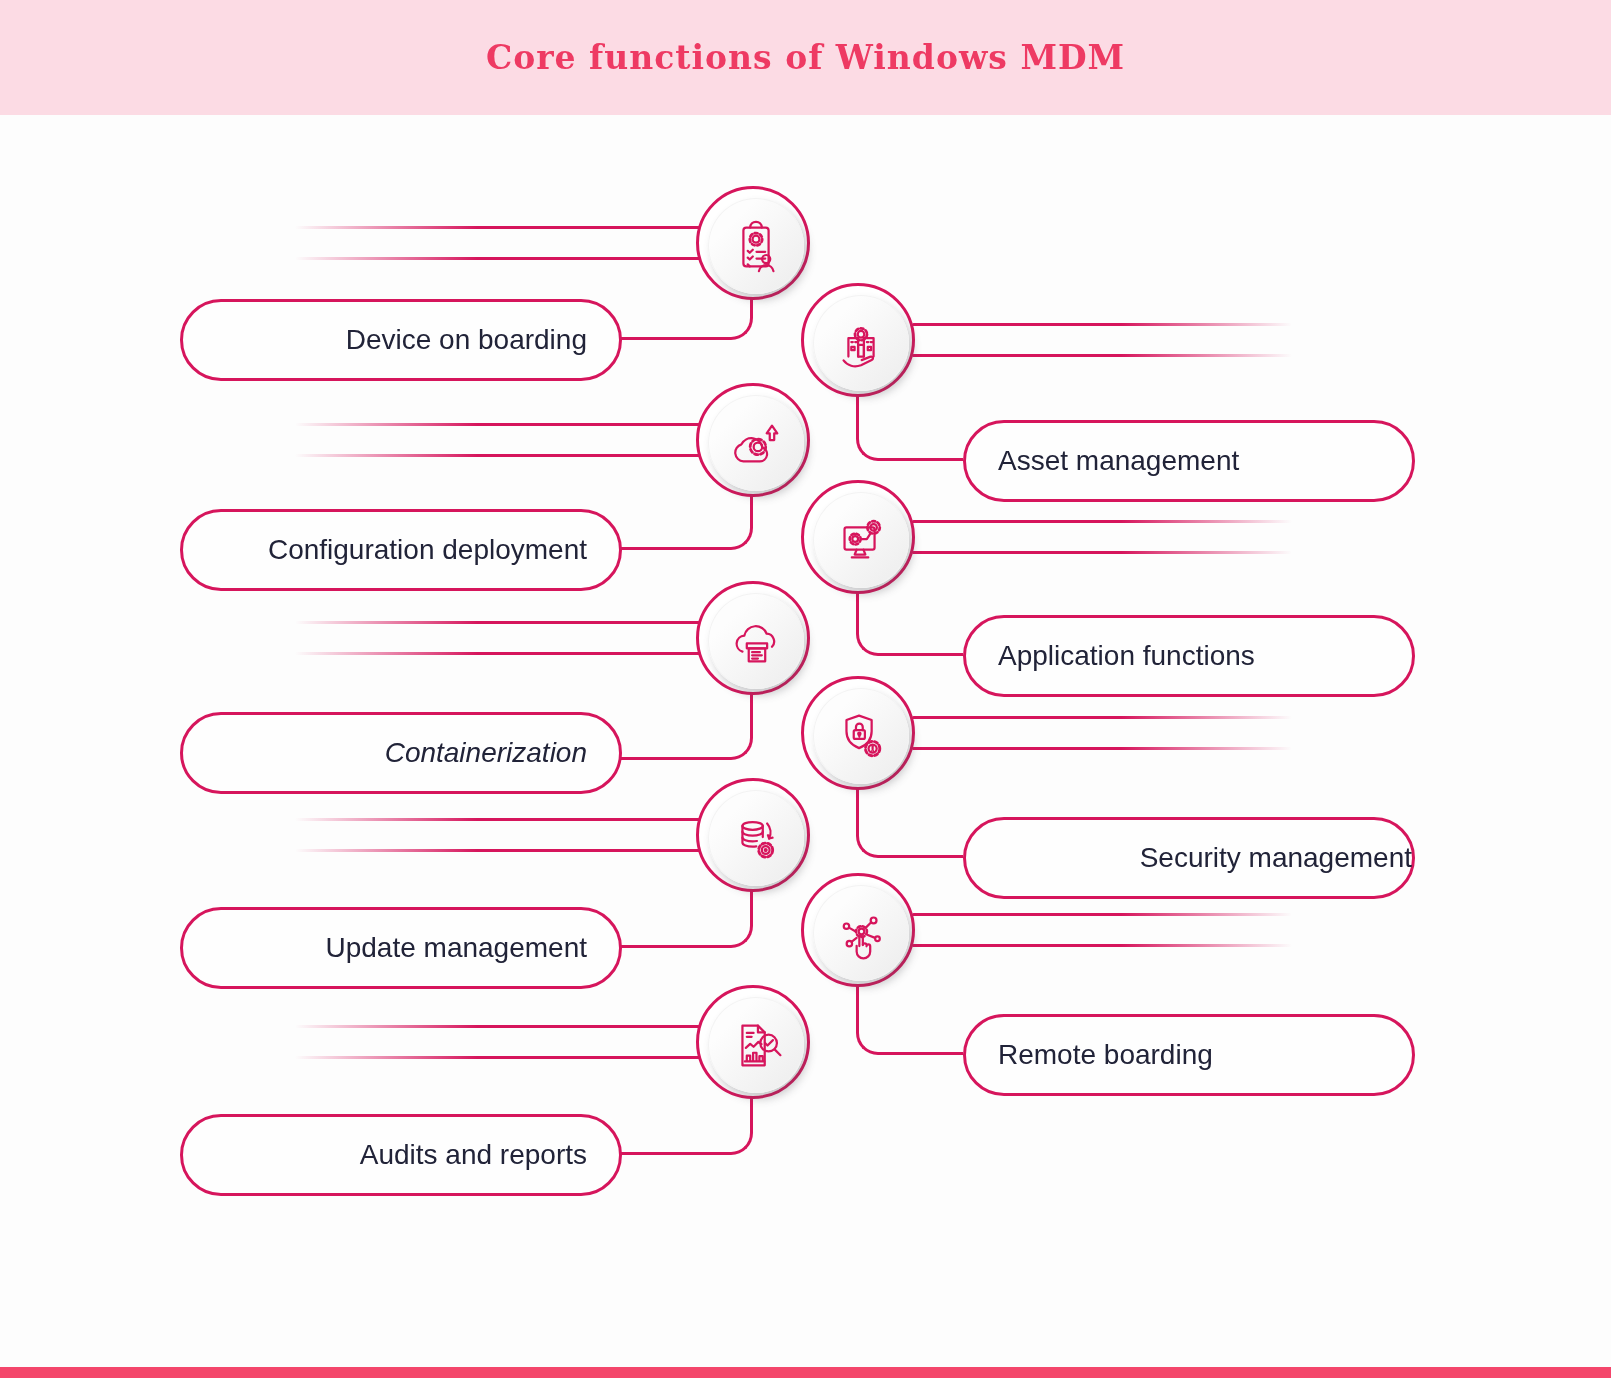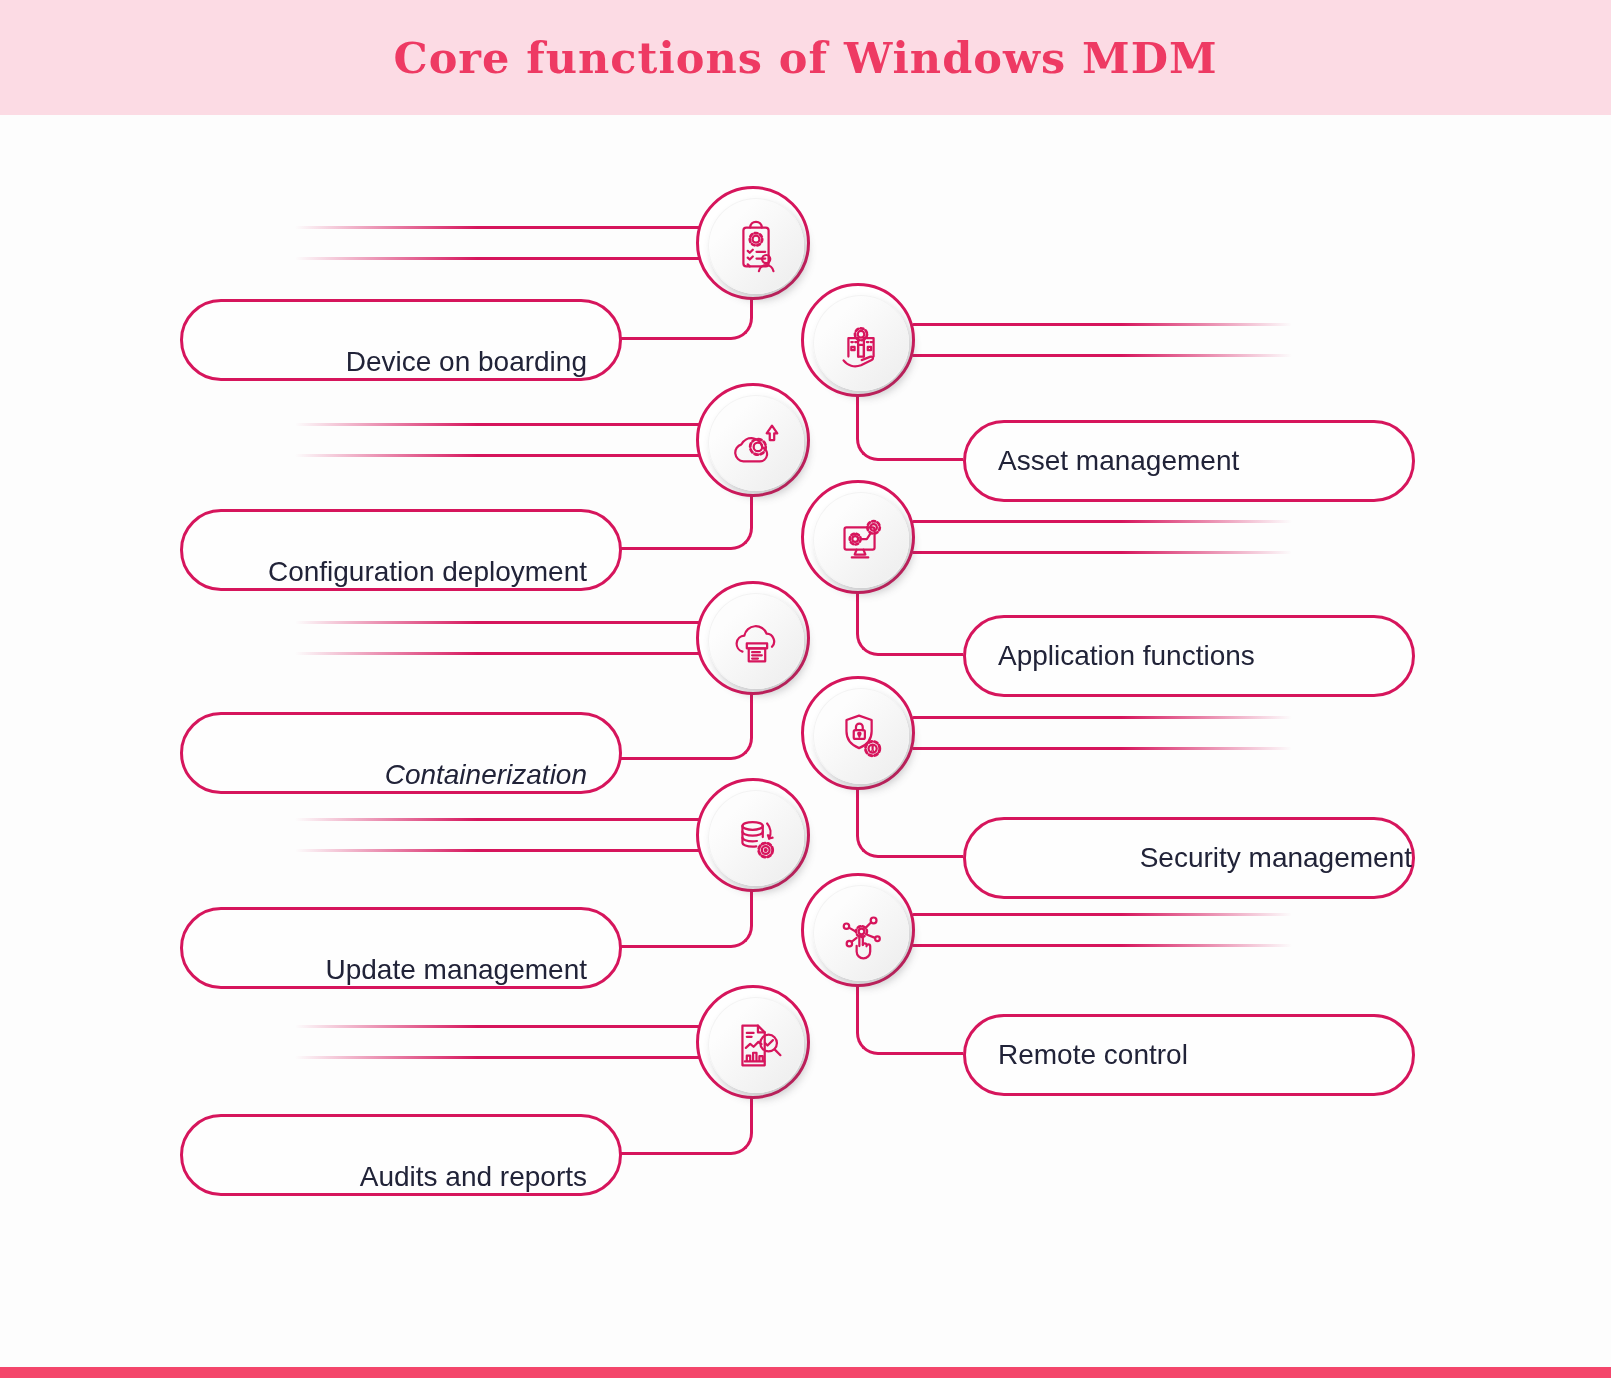--- a/index.html
+++ b/index.html
@@ -8,21 +8,21 @@
     position:relative; width:1611px; height:1378px;
     background:#fdfdfd; overflow:hidden;
     font-family:"Liberation Sans", sans-serif;
   }
   .header {
     position:absolute; top:0; left:0; width:1611px; height:115px;
     background:#fcdbe4; display:flex; align-items:center; justify-content:center;
   }
   .title {
     font-family:"DejaVu Serif", serif; font-weight:700;
-    font-size:43px; color:#ee3a63; letter-spacing:1px;
+    font-size:33px; color:#ee3a63; letter-spacing:1px;
   }
   .footer-bar {
     position:absolute; left:0; bottom:0; width:1611px; height:11px;
     background:#f4466b;
   }
   
   .ring {
     position:absolute; width:114px; height:114px; border-radius:50%;
     border:3px solid #d6155c; background:#ffffff;
   }
@@ -53,21 +53,21 @@
     position:absolute;
     border-left:3px solid #d6155c; border-bottom:3px solid #d6155c;
     border-bottom-left-radius:22px;
   }
   
   .pill {
     position:absolute; height:82px; border:3px solid #d6155c; border-radius:41px;
     background:#fefefe; display:flex; align-items:center;
     font-size:28px; color:#212338;
   }
-  .pill.left-side  { justify-content:flex-end; padding-right:32px;align-items:flex-end; }
+  .pill.left-side  { justify-content:flex-end; padding-right:32px; }
   .pill.right-side { justify-content:flex-start; padding-left:32px; }
   svg.icon { display:block; }
   svg.icon * { stroke:#d6155c; fill:none; stroke-linecap:round; stroke-linejoin:round; }
 </style>
 </head>
 <body>
 
 <div class="canvas">
 
   <div class="header">
@@ -241,21 +241,21 @@
           <circle cx="49" cy="38" r="2.4"></circle>
           <path d="M20.5 27 l6 3.5 M22.5 41 l5 -4 M42 21.5 l-5.5 5.5 M46.5 37 l-7.5 -3"></path>
           <circle cx="32.5" cy="30.5" r="5.6" stroke-width="2.7" stroke-dasharray="2.9 2.5"></circle>
           <circle cx="32.5" cy="30.5" r="2.9"></circle>
           <path d="M30.3 45.5 V36.8 a1.8 1.8 0 0 1 3.6 0 V44"></path>
           <path d="M33.9 44.5 a1.9 1.9 0 0 1 3.8 0 m0 1.2 a1.9 1.9 0 0 1 3.8 0 v5.5 a7 7 0 0 1 -14 0 v-6"></path>
         </svg>
       </div>
     </div>
     <div class="pill right-side" style="left:963px; top:1014px; width:452px;">
-      <span>Remote control</span>
+      <span>Remote boarding</span>
     </div>
   </div>
 
   <div>
     <div class="fade-left" style="left:295px; top:1025px; width:405px;"></div>
     <div class="fade-left" style="left:295px; top:1056px; width:405px;"></div>
     <div class="elbow-left" style="left:620px; top:1097px; width:133px; height:58px;"></div>
     <div class="ring" style="left:696px; top:985px;">
       <div class="disc">
         <svg class="icon" width="62" height="62" viewBox="0 0 64 64" stroke-width="2.3">

